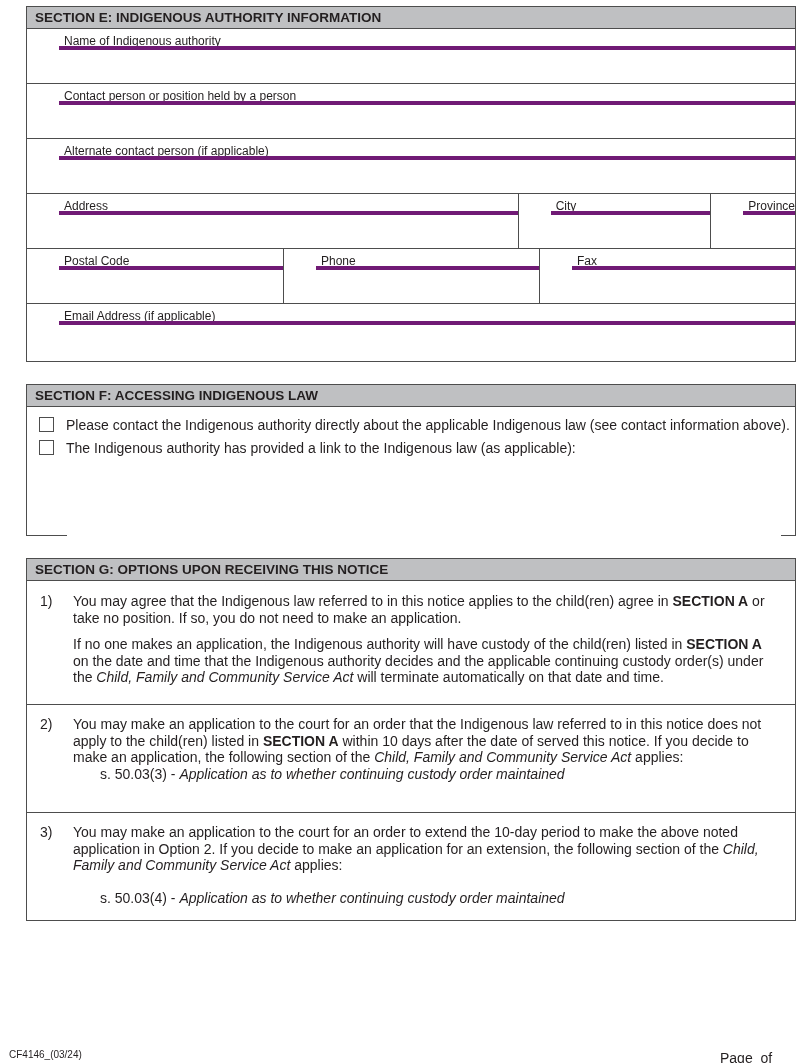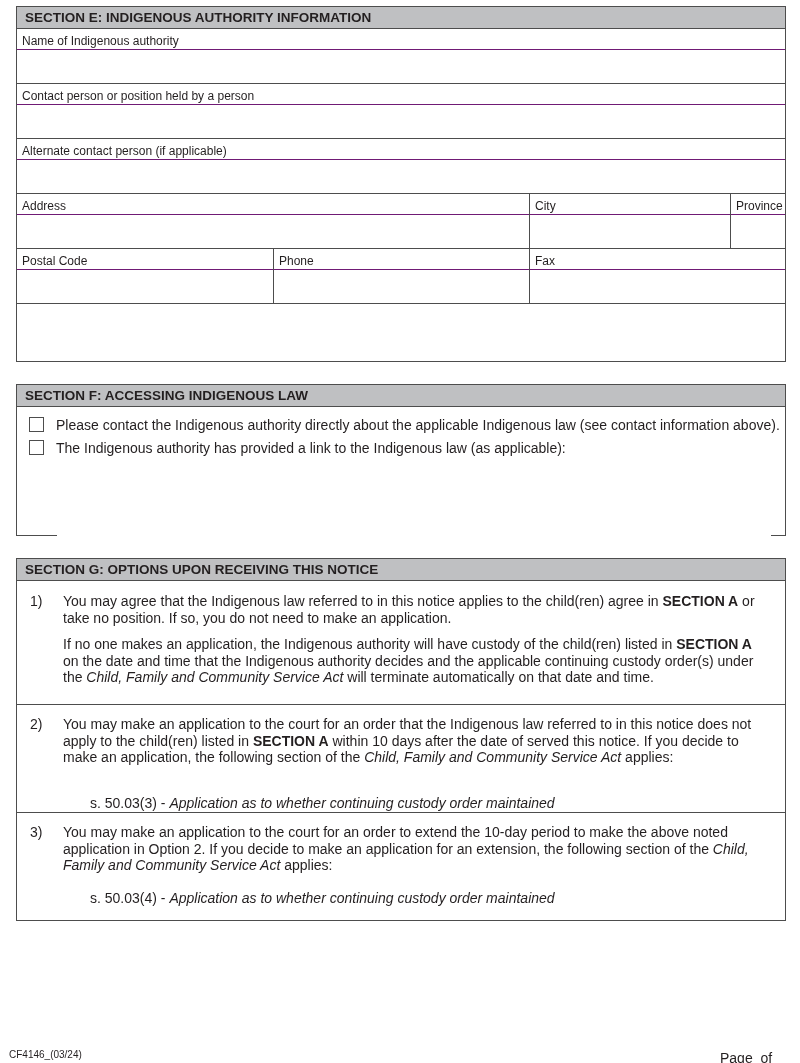--- a/index.html
+++ b/index.html
@@ -1,21 +1,21 @@
 <!DOCTYPE html>
 <html><head>
 <meta charset="utf-8">
 <style>
   html, body { margin: 0; padding: 0; background: #ffffff; }
   body { width: 800px; height: 1063px; position: relative; overflow: hidden;
          font-family: "Liberation Sans", sans-serif; color: #231f20; }
-  .section { position: absolute; left: 16px; width: 770px; border: 1px solid #4d4d4d; box-sizing: border-box; background: #fff; }
+  .section { position: absolute; left: 26px; width: 770px; border: 1px solid #4d4d4d; box-sizing: border-box; background: #fff; }
   .sec-header { background: #bfc0c2; border-bottom: 1px solid #4d4d4d; height: 22px; box-sizing: border-box;
                 font-weight: bold; font-size: 13.5px; line-height: 21px; padding-left: 8px; color: #231f20; }
-  .field-label { height: 21px; box-sizing: border-box; border-bottom: 1px solid #701a75; font-size: 12px; line-height: 25px; padding-left: 5px; white-space: nowrap; overflow: hidden; }
+  .field-label { height: 21px; box-sizing: border-box; border-bottom: 4px solid #701a75; font-size: 12px; line-height: 25px; padding-left: 5px; white-space: nowrap; overflow: hidden; margin-left: 32px; }
   .field-input { height: 34px; box-sizing: border-box; border: 0; outline: none; width: 100%; font-family: "Liberation Sans", sans-serif; font-size: 12px; padding: 0 5px; background: #fff; display: block; }
   .row { display: flex; border-bottom: 1px solid #4d4d4d; }
   .row.last { border-bottom: 0; }
   .cell { box-sizing: border-box; border-right: 1px solid #4d4d4d; }
   .cell:last-child { border-right: 0; }
   .cell .field-input { height: 33px; }
   .check-row { display: flex; align-items: flex-start; font-size: 14px; height: 23px; padding-left: 12px; }
   .checkbox { width: 15px; height: 15px; border: 1px solid #4d4d4d; box-sizing: border-box; margin-right: 12px; background: #fff; cursor: pointer; flex: none; }
   .option { display: flex; border-bottom: 1px solid #4d4d4d; font-size: 14px; line-height: 16.5px; }
   .option.last { border-bottom: 0; }
@@ -78,20 +78,26 @@
     <div class="cell" style="width:256px;">
       <div class="field-label">Phone</div>
       <input class="field-input" type="text" value="" style="">
     </div>
     <div class="cell" style="flex:1;">
       <div class="field-label">Fax</div>
       <input class="field-input" type="text" value="" style="">
     </div>
   </div>
 
+  <div class="row last">
+    <div class="cell" style="width:100%;">
+      <div class="field-label">Email Address (if applicable)</div>
+      <input class="field-input" type="text" value="" style="">
+    </div>
+  </div>
 </div>
 
 <div class="section" style="top:384px; height:152px;">
   <div class="sec-header">SECTION F: ACCESSING INDIGENOUS LAW</div>
   <div style="height:10px;"></div>
   <div class="check-row">
     <span class="checkbox"></span>
     <span>Please contact the Indigenous authority directly about the applicable Indigenous law (see contact information above).</span>
   </div>
   <div class="check-row">
@@ -109,21 +115,21 @@
     <div class="opt-body">
       <p><span>You may agree that the Indigenous law referred to in this notice applies to the child(ren) agree in </span><b>SECTION A</b><span> or take no position. If so, you do not need to make an application.</span></p>
       <p style="margin-top:10px;"><span>If no one makes an application, the Indigenous authority will have custody of the child(ren) listed in </span><b>SECTION A</b><span> on the date and time that the Indigenous authority decides and the applicable continuing custody order(s) under the </span><i>Child, Family and Community Service Act</i><span> will terminate automatically on that date and time.</span></p>
     </div>
   </div>
 
   <div class="option" style="height:108px; padding-top:11px; box-sizing:border-box;">
     <div class="opt-num">2)</div>
     <div class="opt-body">
       <p><span>You may make an application to the court for an order that the Indigenous law referred to in this notice does not apply to the child(ren) listed in </span><b>SECTION A</b><span> within 10 days after the date of served this notice. If you decide to make an application, the following section of the </span><i>Child, Family and Community Service Act</i><span> applies:</span></p>
-      <p class="cite" style="margin-top:29px;"><span>s. 50.03(3) - </span><i>Application as to whether continuing custody order maintained</i></p>
+      <p class="cite" style="margin-top:0;"><span>s. 50.03(3) - </span><i>Application as to whether continuing custody order maintained</i></p>
     </div>
   </div>
 
   <div class="option last" style="padding-top:11px; box-sizing:border-box;">
     <div class="opt-num">3)</div>
     <div class="opt-body">
       <p><span>You may make an application to the court for an order to extend the 10-day period to make the above noted application in Option 2. If you decide to make an application for an extension, the following section of the </span><i>Child, Family and Community Service Act</i><span> applies:</span></p>
       <p class="cite" style="margin-top:16px;"><span>s. 50.03(4) - </span><i>Application as to whether continuing custody order maintained</i></p>
     </div>
   </div>

